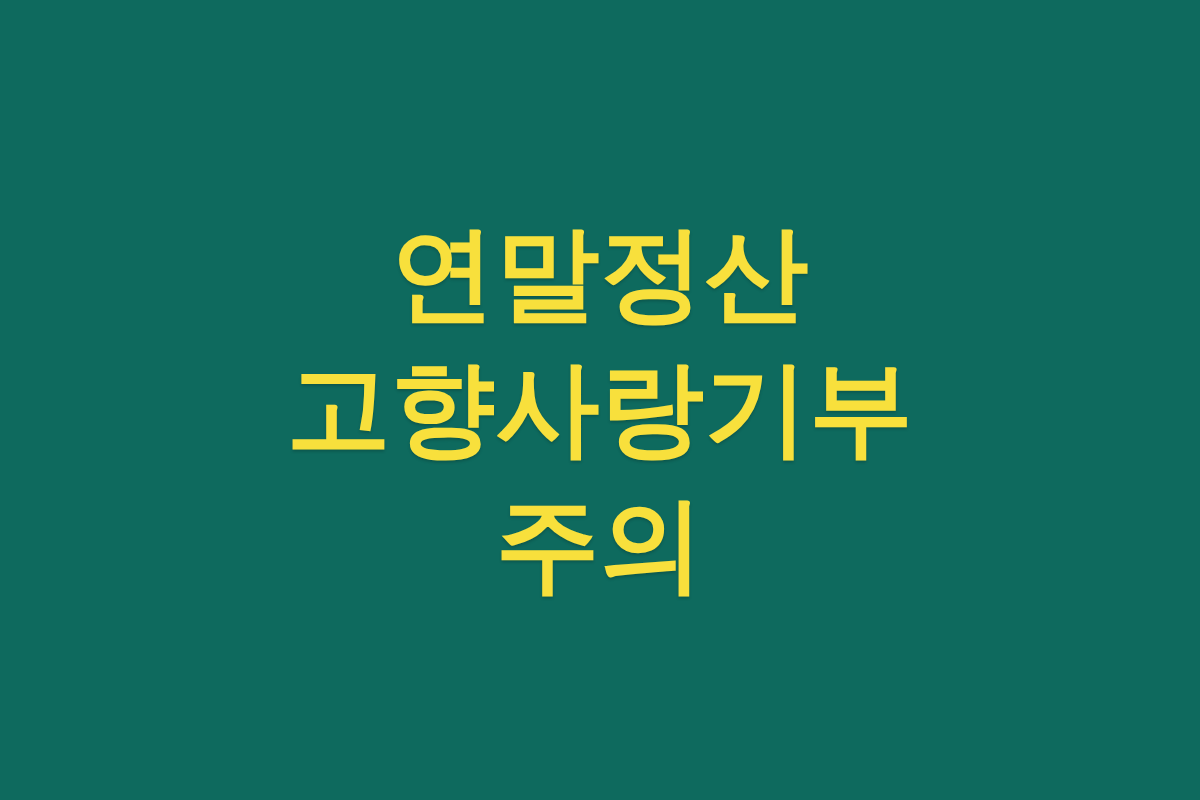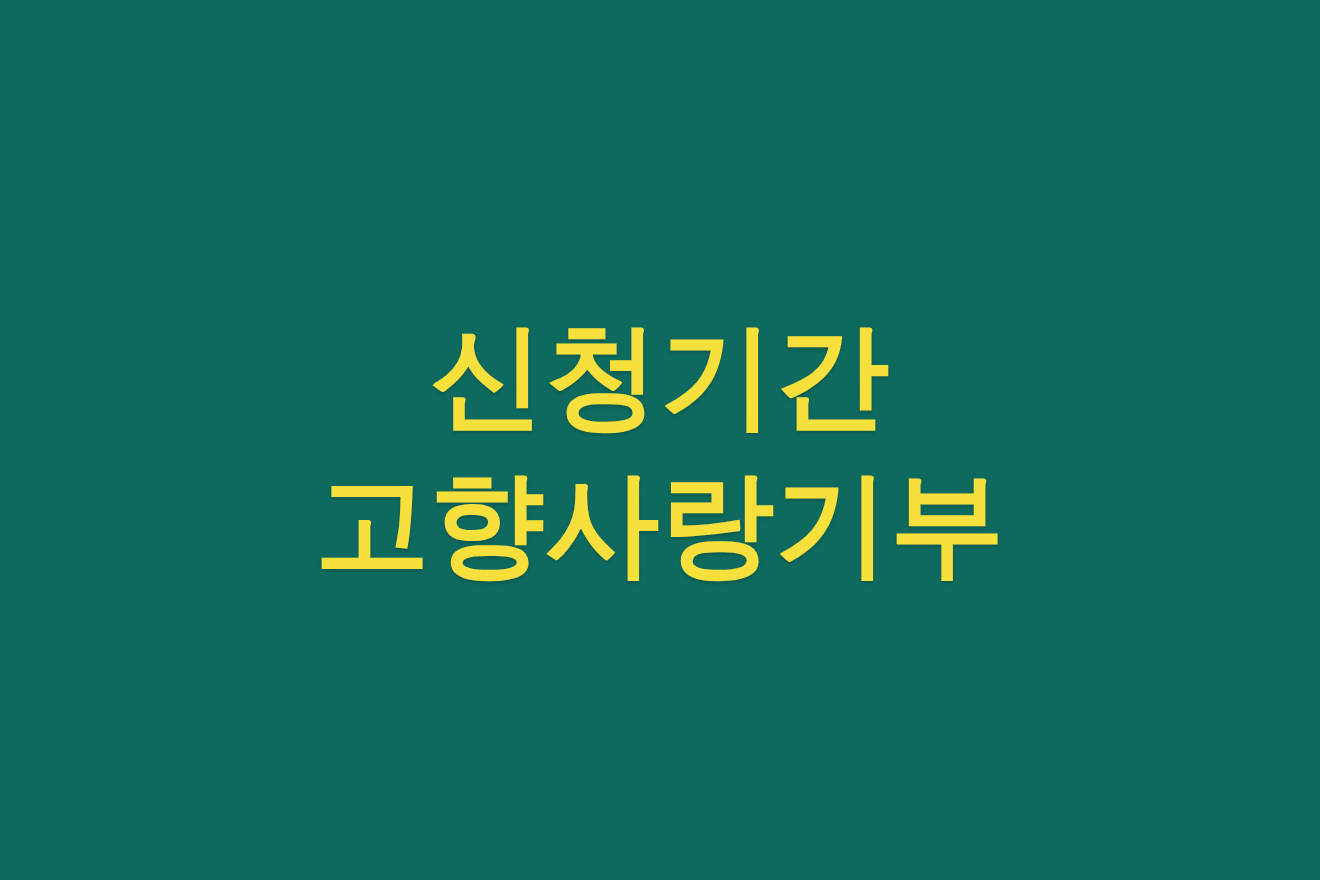--- a/index.html
+++ b/index.html
@@ -51,16 +51,17 @@
   .headline-line {
     display: block;
   }
 </style>
 </head>
 <body>
 
 <div class="banner" style="background-color: rgb(14, 106, 94);">
 
   <h1 class="headline" style="color: rgb(248, 224, 60);">
-    <span class="headline-line">신청기간 고향사랑기부</span>
+    <span class="headline-line">연말정산 고향사랑기부</span>
+    <span class="headline-line">주의</span>
   </h1>
 
 </div>
 
 </body></html>

